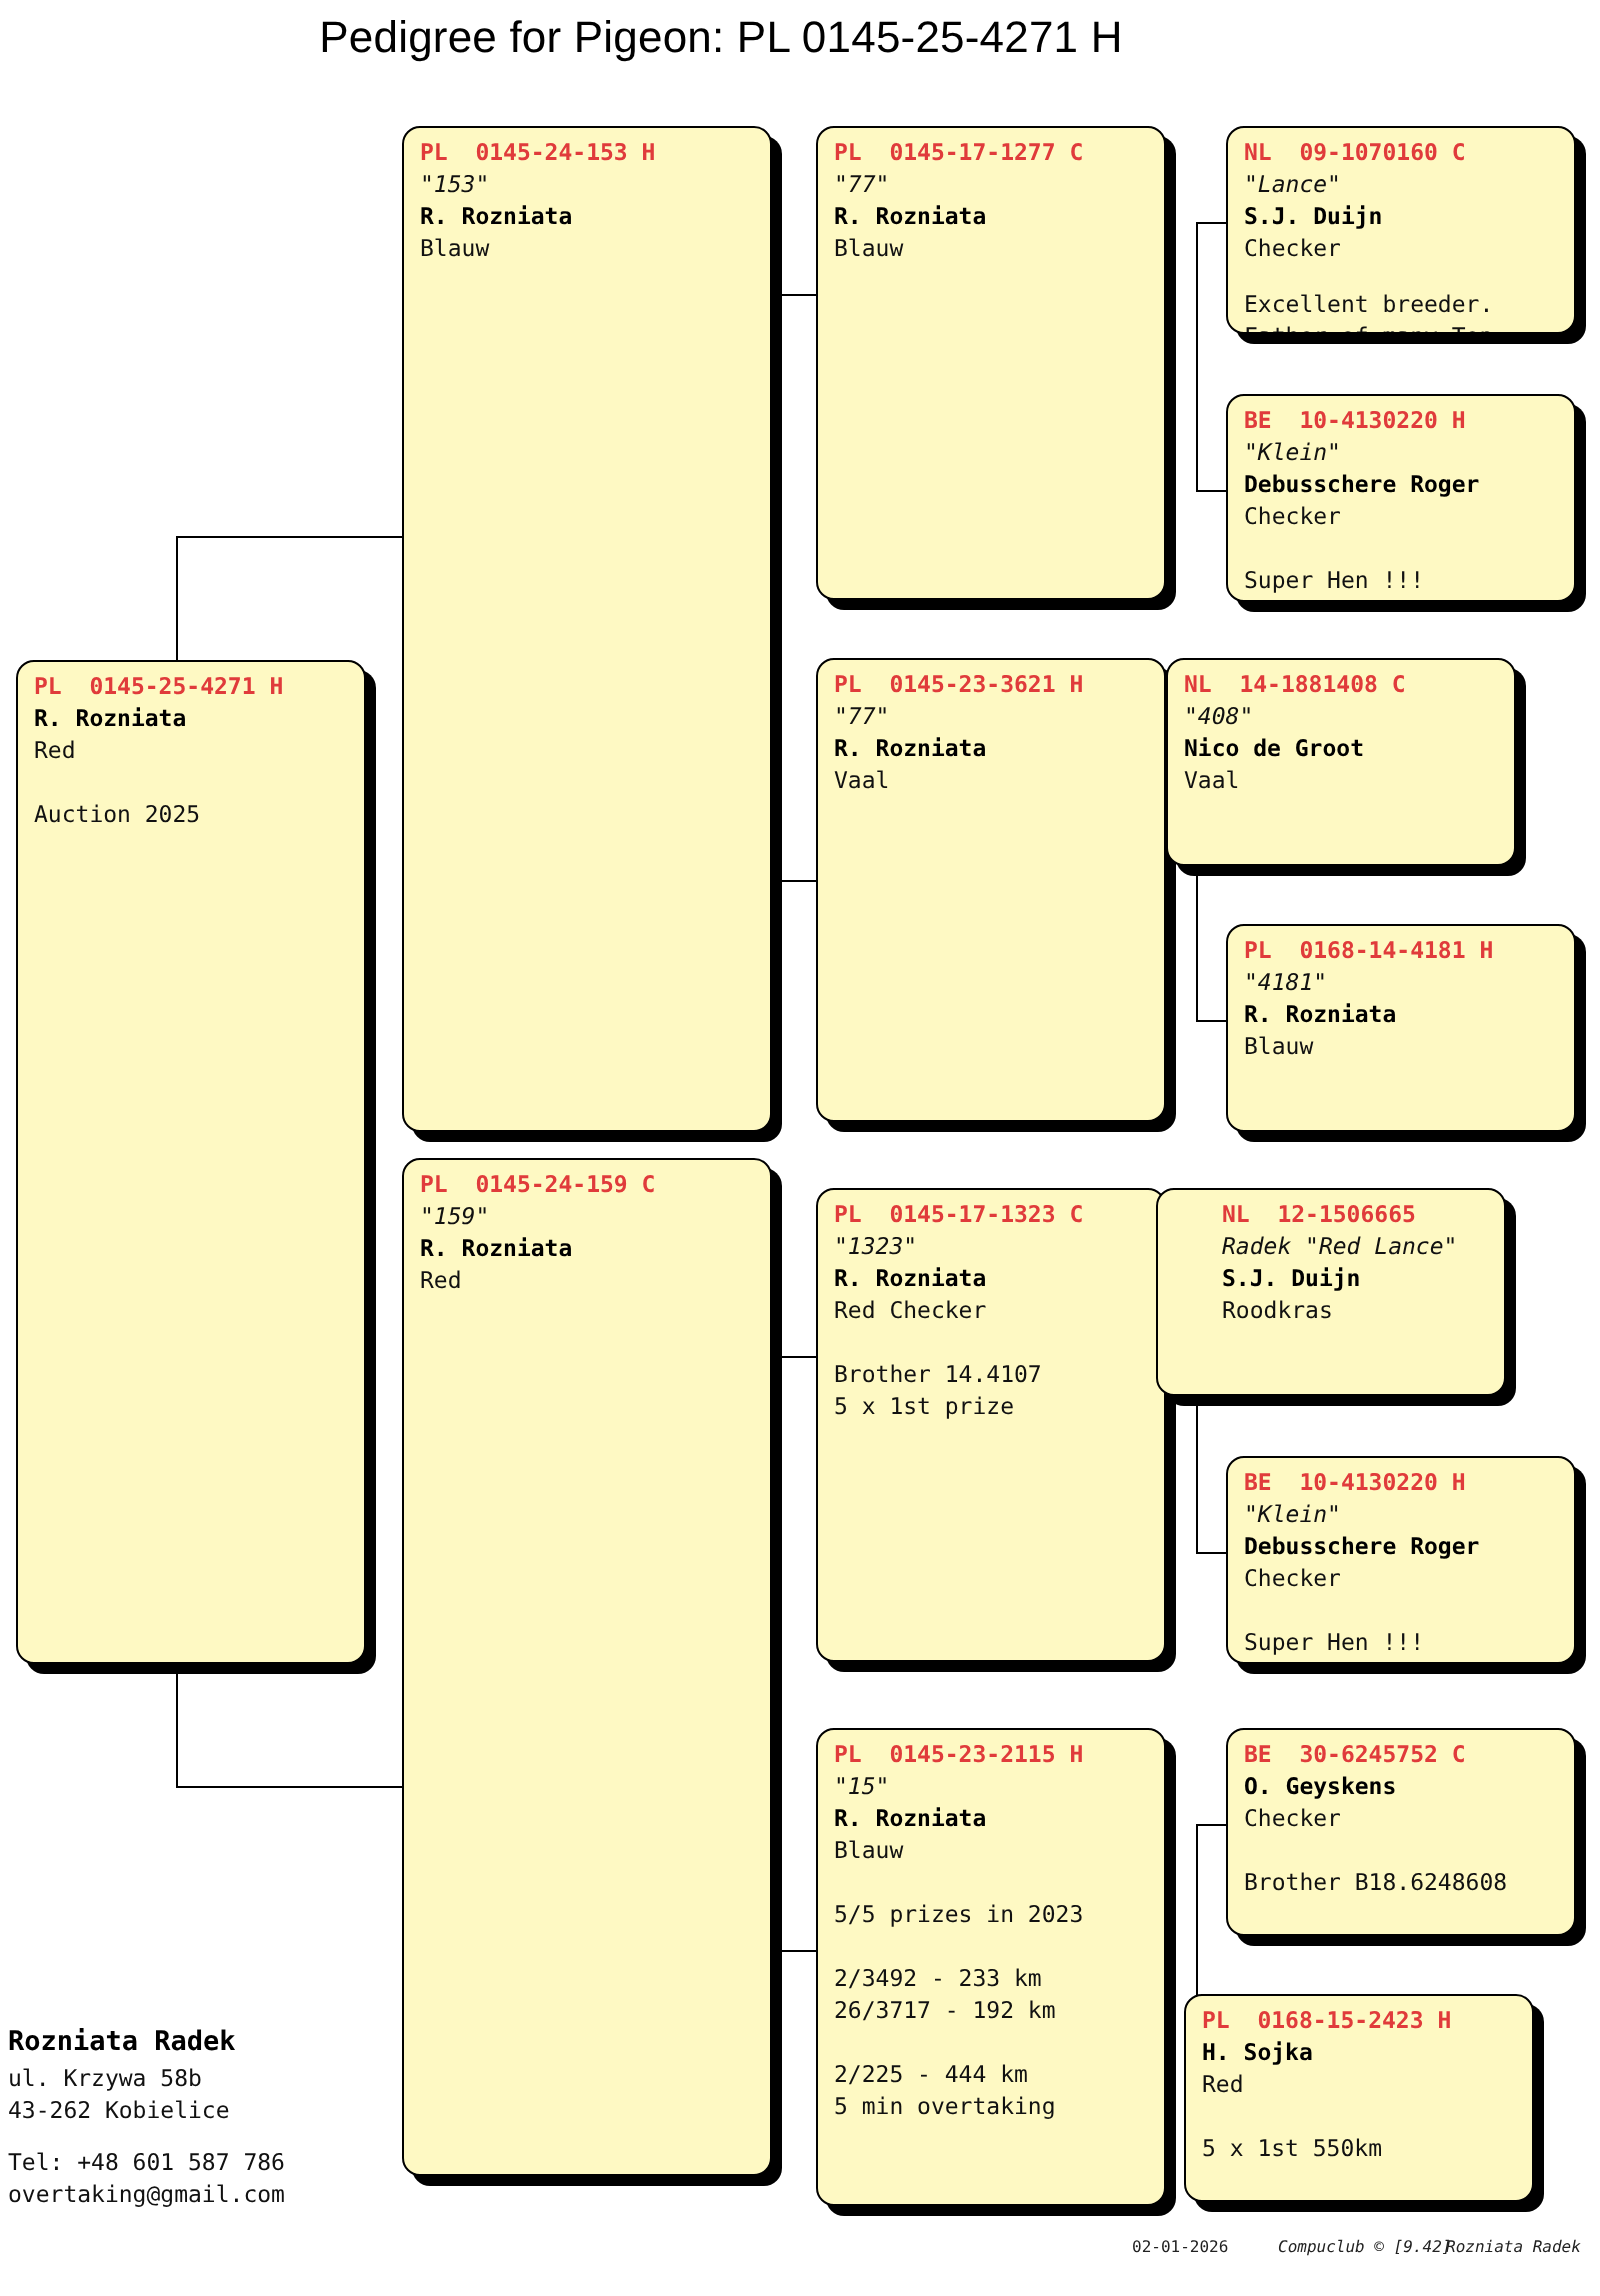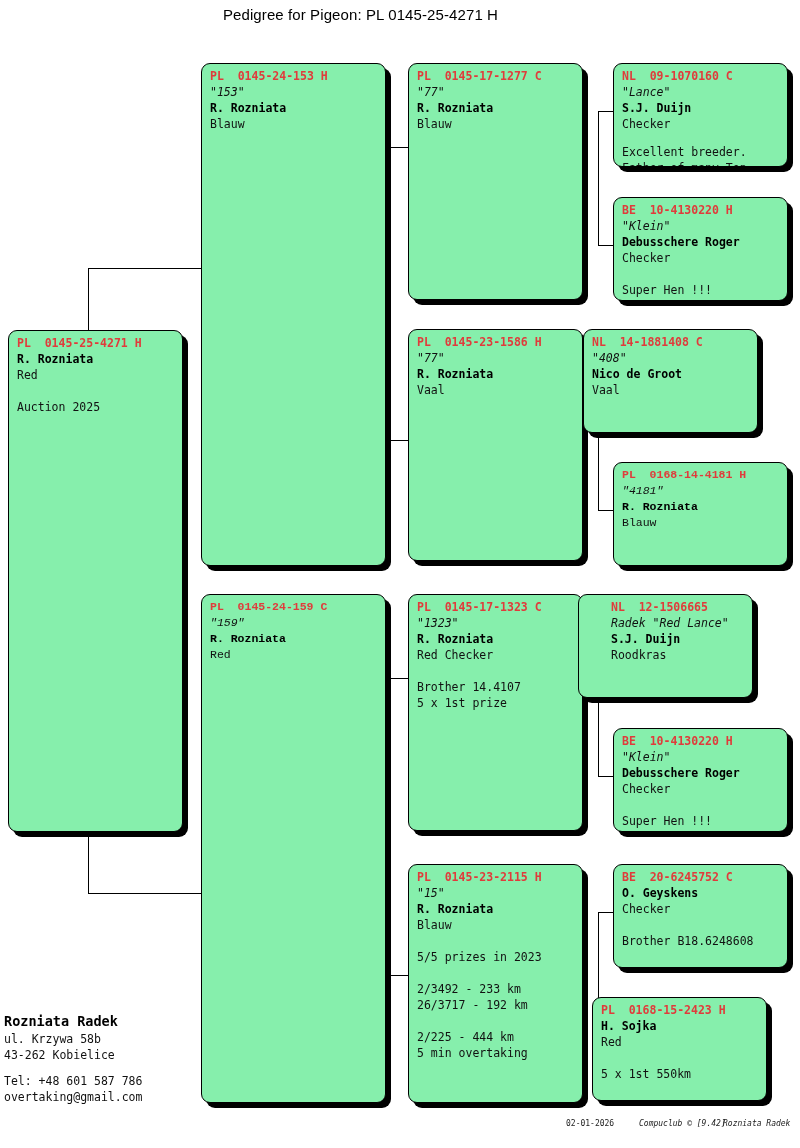--- a/index.html
+++ b/index.html
@@ -20,38 +20,38 @@
     left: 0; top: 0;
     width: 800px; height: 1148px;
   }
 
   .title {
     position: absolute;
     left: 0; top: 6px;
     width: 721px;
     text-align: center;
     font-family: "Liberation Sans", sans-serif;
-    font-size: 15px;
+    font-size: 22px;
     color: #000;
     letter-spacing: 0.1px;
   }
 
   
   .conn {
     position: absolute;
     background: #000;
   }
   .conn.v { width: 1px; }
   .conn.h { height: 1px; }
 
   
   .pbox {
     position: absolute;
     box-sizing: border-box;
-    background: #86efac;
+    background: #fef9c3;
     border: 1px solid #000;
     border-radius: 9px;
     box-shadow: 5px 5px 0 0 #000;
     padding: 4px 7px 4px 8px;
     overflow: hidden;
   }
   .pbox .ring {
     color: #e03b3b;
     font-weight: bold;
     font-size: 11.5px;
@@ -187,37 +187,37 @@
   </div>
 
   <div class="pbox" style="left:201px; top:63px; width:185px; height:503px;">
     <div class="ring">PL  0145-24-153 H</div>
     <div class="pname">"153"</div>
     <div class="owner">R. Rozniata</div>
     <div class="colour">Blauw</div>
     <div class="notes"></div>
   </div>
 
-  <div class="pbox" style="left:201px; top:594px; width:185px; height:509px;font-family:Liberation Mono, monospace;">
+  <div class="pbox" style="left:201px; top:579px; width:185px; height:509px;">
     <div class="ring">PL  0145-24-159 C</div>
     <div class="pname">"159"</div>
     <div class="owner">R. Rozniata</div>
     <div class="colour">Red</div>
     <div class="notes"></div>
   </div>
 
   <div class="pbox" style="left:408px; top:63px; width:175px; height:237px;">
     <div class="ring">PL  0145-17-1277 C</div>
     <div class="pname">"77"</div>
     <div class="owner">R. Rozniata</div>
     <div class="colour">Blauw</div>
   </div>
 
   <div class="pbox" style="left:408px; top:329px; width:175px; height:232px;">
-    <div class="ring">PL  0145-23-1586 H</div>
+    <div class="ring">PL  0145-23-3621 H</div>
     <div class="pname">"77"</div>
     <div class="owner">R. Rozniata</div>
     <div class="colour">Vaal</div>
   </div>
 
   <div class="pbox" style="left:408px; top:594px; width:175px; height:237px;">
     <div class="ring">PL  0145-17-1323 C</div>
     <div class="pname">"1323"</div>
     <div class="owner">R. Rozniata</div>
     <div class="colour">Red Checker</div>
@@ -257,21 +257,21 @@
   </div>
 
   <div class="pbox" style="left:583px; top:329px; width:175px; height:104px;">
     <div class="ring">NL  14-1881408 C</div>
     <div class="pname">"408"</div>
     <div class="owner">Nico de Groot</div>
     <div class="colour">Vaal</div>
     <div class="notes"></div>
   </div>
 
-  <div class="pbox" style="left:613px; top:462px; width:175px; height:104px;font-family:Liberation Mono, monospace;">
+  <div class="pbox" style="left:613px; top:462px; width:175px; height:104px;">
     <div class="ring">PL  0168-14-4181 H</div>
     <div class="pname">"4181"</div>
     <div class="owner">R. Rozniata</div>
     <div class="colour">Blauw</div>
     <div class="notes"></div>
   </div>
 
   <div class="pbox" style="left:578px; top:594px; width:175px; height:104px;padding-left:32px;">
     <div class="ring">NL  12-1506665</div>
     <div class="pname">Radek "Red Lance"</div>
@@ -282,21 +282,21 @@
 
   <div class="pbox" style="left:613px; top:728px; width:175px; height:104px;">
     <div class="ring">BE  10-4130220 H</div>
     <div class="pname">"Klein"</div>
     <div class="owner">Debusschere Roger</div>
     <div class="colour">Checker</div>
     <div class="notes">Super Hen !!!</div>
   </div>
 
   <div class="pbox" style="left:613px; top:864px; width:175px; height:104px;">
-    <div class="ring">BE  20-6245752 C</div>
+    <div class="ring">BE  30-6245752 C</div>
     <div class="pname empty"></div>
     <div class="owner">O. Geyskens</div>
     <div class="colour">Checker</div>
     <div class="notes">Brother B18.6248608</div>
   </div>
 
   <div class="pbox" style="left:592px; top:997px; width:175px; height:104px;">
     <div class="ring">PL  0168-15-2423 H</div>
     <div class="pname empty"></div>
     <div class="owner">H. Sojka</div>

